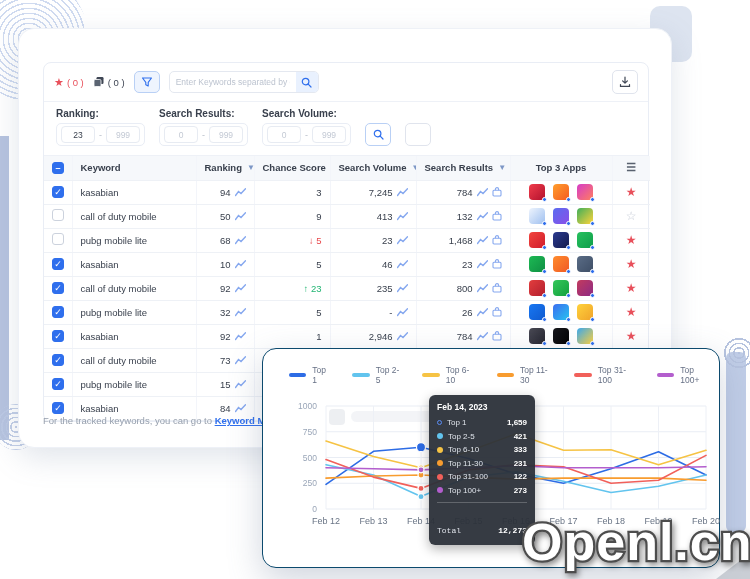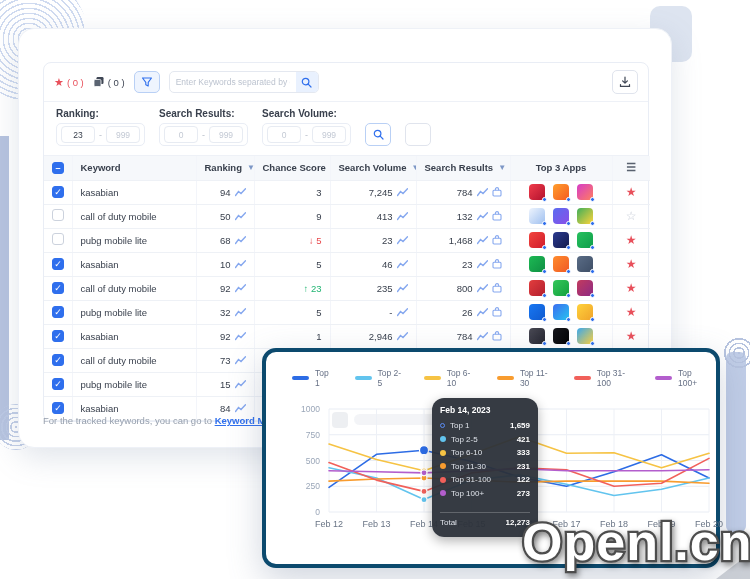--- a/index.html
+++ b/index.html
@@ -86,40 +86,40 @@
   .app-ico .dot { position:absolute; right:-2px; bottom:-2px; width:5px; height:5px; border-radius:50%; background:#2f6fed; border:1px solid #fff; }
   .star { font-size:12px; line-height:1; cursor:pointer; }
   .star.red { color:#e8505b; } .star.gray { color:#c7cdd8; }
   .menu-ico { color:#59616f; font-size:11px; cursor:pointer; }
   .footer-note { position:absolute; left:24px; top:386px; font-size:9.5px; color:#97a0ae; }
   .footer-note a { color:#2f6fed; font-weight:bold; text-decoration:underline; cursor:pointer; }
 
   
   .chart-panel {
     position:absolute; left:262px; top:348px; width:458px; height:220px; background:#fff;
-    border-radius:14px; z-index:6; box-shadow: 0 12px 34px rgba(100,115,145,.30); border:4px solid #0c4a6e;
+    border-radius:14px; z-index:6; box-shadow: 0 12px 34px rgba(100,115,145,.30); border:1px solid #0c4a6e;
   }
   .legend { position:absolute; left:26px; top:16px; right:8px; display:flex; align-items:center; gap:22px; }
   .legend-item { display:flex; align-items:center; gap:6px; font-size:8.5px; color:#667085; cursor:pointer; }
   .legend-marker { width:20px; height:4px; border-radius:2px; }
   .plot-svg { position:absolute; left:0; top:0; }
   .chart-wm { position:absolute; left:66px; top:60px; width:140px; height:18px; opacity:.10; display:flex; gap:6px; }
   .wm-logo { width:16px; height:16px; border-radius:4px; background:#5b6b85; }
   .wm-bar { width:96px; height:11px; margin-top:2px; border-radius:6px; background:#8fa0b8; }
   .chart-tooltip {
     position:absolute; left:166px; top:46px; width:106px; background:rgba(43,48,57,.95);
-    border-radius:12px; padding:7px 8px 6px; z-index:3; box-shadow:0 4px 12px rgba(0,0,0,.3);
+    border-radius:6px; padding:7px 8px 6px; z-index:3; box-shadow:0 4px 12px rgba(0,0,0,.3);
   }
   .ctt-date { font-size:8.5px; font-weight:bold; color:#fff; margin-bottom:6px; }
   .ctt-row { display:flex; align-items:center; gap:5px; margin-bottom:4.5px; }
   .ctt-dot { width:6px; height:6px; border-radius:50%; flex:none; }
   .ctt-dot.hollow { width:5px; height:5px; background:transparent !important; }
   .ctt-label { flex:1; font-size:8px; color:#dfe3ea; }
   .ctt-value { font-size:8px; font-weight:bold; color:#fff; }
-  .ctt-total { display:flex; border-top:1px solid rgba(255,255,255,.22); margin-top:14px; padding-top:5px; }
+  .ctt-total { display:flex; border-top:1px solid rgba(255,255,255,.22); margin-top:7px; padding-top:23px;font-family:Liberation Mono, monospace; }
 
   
   .openl-wm { position:absolute; left:518px; top:504px; z-index:20; filter: drop-shadow(2px 3px 3px rgba(0,0,0,.45)); }
 </style>
 </head>
 <body>
 
 <div class="deco-swirl-tl"></div>
 <div class="deco-strip-left"></div>
 <div class="deco-swirl-bl"></div>

